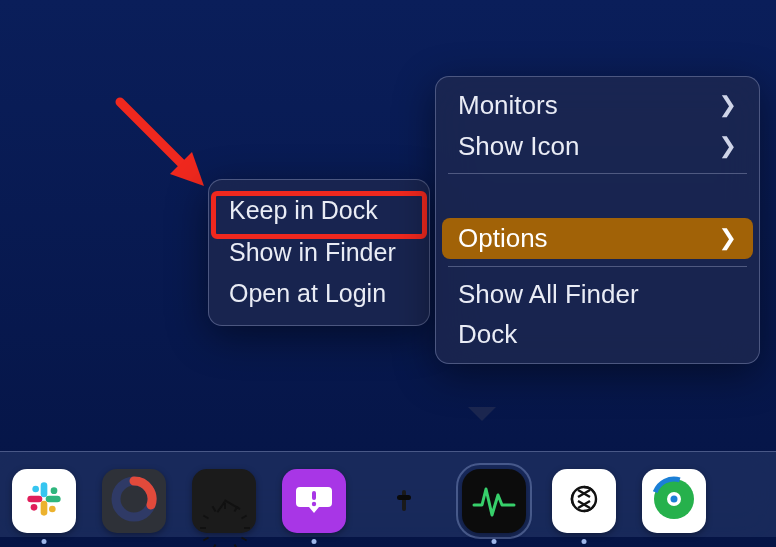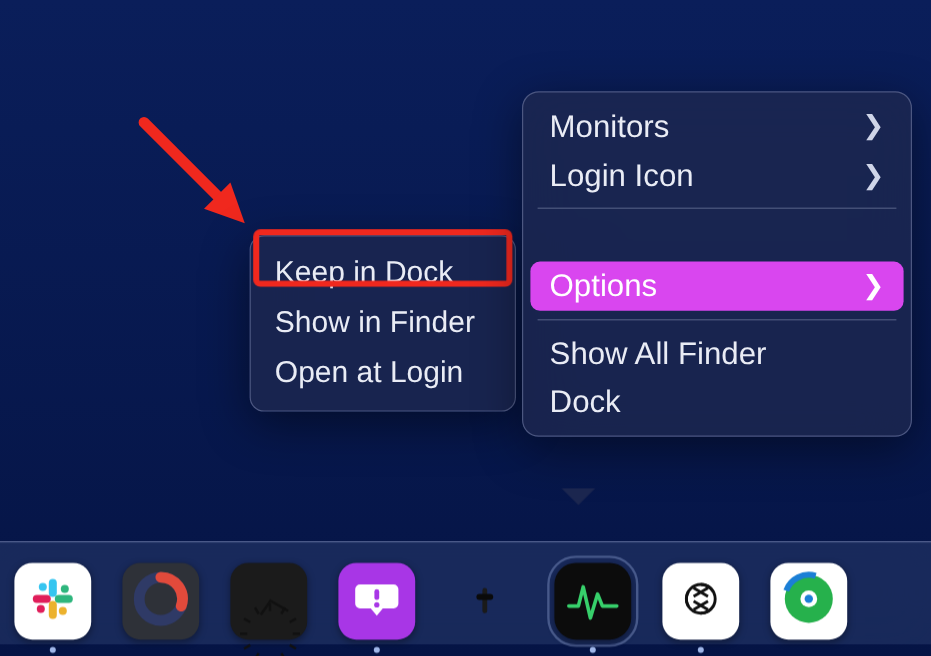--- a/index.html
+++ b/index.html
@@ -26,38 +26,38 @@
     align-items: center;
     justify-content: space-between;
     font-size: 26px;
     line-height: 1.1;
     padding: 6px 16px;
     border-radius: 8px;
     white-space: nowrap;
     color: #e9ecf5;
   }
   .menu-item.selected {
-    background: #d946ef;
+    background: #a16207;
     color: #fff;
     margin-top: 44px;
   }
   .menu-sep {
     height: 1px;
     background: rgba(180,190,220,0.35);
     margin: 7px 6px;
   }
   .chevron {
     margin-left: 40px;
     font-size: 22px;
     color: #cfd5e8;
   }
   .menu-item.selected .chevron { color: #fff; }
 
   
-  #submenu { left: 208px; top: 196px; width: 222px; padding: 10px 6px; border-radius: 12px; }
+  #submenu { left: 208px; top: 179px; width: 222px; padding: 10px 6px; }
   #submenu .menu-item { font-size: 25px; padding: 7px 14px; }
 
   
   #mainmenu { left: 435px; top: 76px; width: 325px; }
 
   
   .highlight-box {
     position: absolute;
     border: 5px solid #f0281e;
     border-radius: 6px;
@@ -180,21 +180,21 @@
 </div>
 
 <div class="highlight-box" id="hl"></div>
 
 <div class="menu" id="mainmenu">
   <div class="menu-item">
     <span>Monitors</span>
     <span class="chevron">❯</span>
   </div>
   <div class="menu-item">
-    <span>Login Icon</span>
+    <span>Show Icon</span>
     <span class="chevron">❯</span>
   </div>
   <div class="menu-sep"></div>
   <div class="menu-item selected">
     <span>Options</span>
     <span class="chevron">❯</span>
   </div>
   <div class="menu-sep"></div>
   <div class="menu-item">
     <span>Show All Finder</span>

